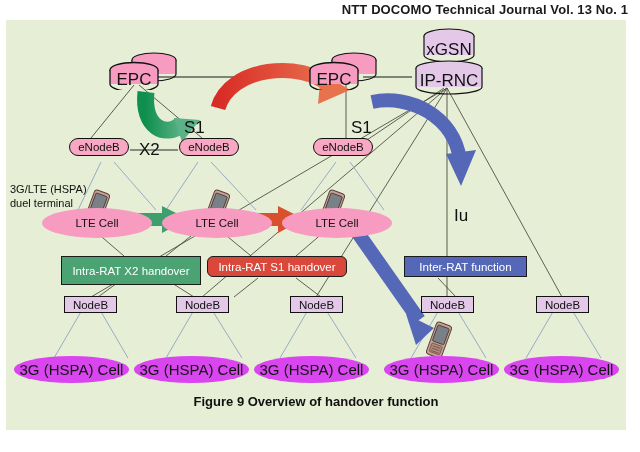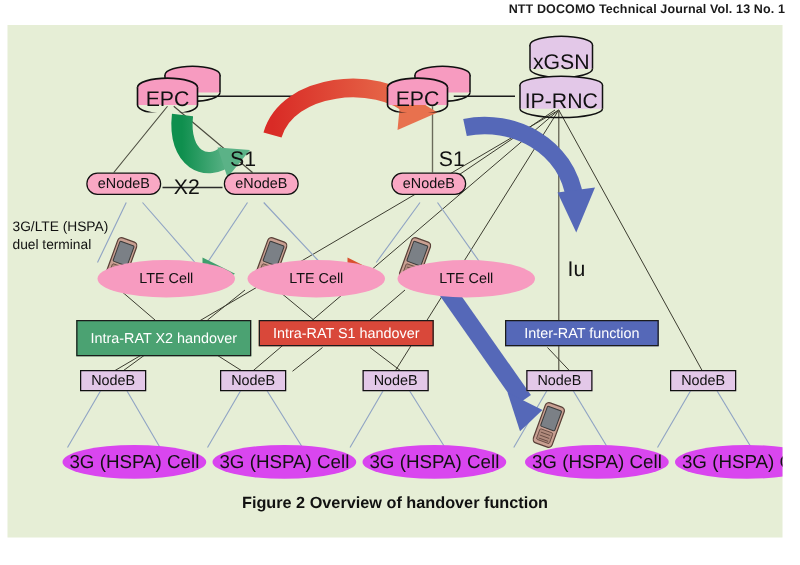--- a/index.html
+++ b/index.html
@@ -12,21 +12,21 @@
   }
   #page {
     position: relative;
     width: 640px; height: 452px;
     background: #ffffff;
   }
   
   #journal-header {
     position: absolute;
     top: 2px; right: 12px;
-    font-size: 10px;
+    font-size: 13px;
     font-weight: bold;
     color: #1a1a1a;
     letter-spacing: .1px;
     white-space: nowrap;
   }
   
   #figure-canvas {
     position: absolute;
     left: 6px; top: 20px;
     width: 620px; height: 410px;
@@ -62,21 +62,20 @@
   
   .cell {
     position: absolute;
     border-radius: 50%;
     display: flex;
     align-items: center;
     justify-content: center;
     font-size: 11.5px;
     color: #111;
     white-space: nowrap;
-    margin-left: 36px;
   }
   .lte-cell { background: #f79bc0; }
   .g3-cell  { background: #d946ef; font-size: 15px; }
   
   .chip {
     position: absolute;
     border: 1.4px solid #1b1b1b;
     display: flex;
     align-items: center;
     justify-content: center;
@@ -93,20 +92,21 @@
     font-size: 17px;
     color: #111;
     white-space: nowrap;
   }
   #terminal-legend {
     position: absolute;
     font-size: 11px;
     color: #111;
     line-height: 14px;
     text-align: left;
+    margin-top: 7px;
   }
   
   .phone { position: absolute; }
   
   #figure-caption {
     position: absolute;
     left: 0; right: 0;
     text-align: center;
     font-size: 13px;
     font-weight: bold;
@@ -361,21 +361,21 @@
     <div class="cell lte-cell" style="left:156px; top:188px; width:110px; height:30px;">
       <span>LTE Cell</span>
     </div>
     <div class="cell lte-cell" style="left:276px; top:188px; width:110px; height:30px;">
       <span>LTE Cell</span>
     </div>
 
     <div class="chip chip-green" style="left:55px; top:236px; width:140px; height:29px;">
       <span>Intra-RAT X2 handover</span>
     </div>
-    <div class="chip chip-red" style="left:201px; top:236px; width:140px; height:21px;">
+    <div class="chip chip-red" style="left:201px; top:236px; width:140px; height:21px;border-radius:6px;">
       <span>Intra-RAT S1 handover</span>
     </div>
     <div class="chip chip-blue" style="left:398px; top:236px; width:123px; height:21px;">
       <span>Inter-RAT function</span>
     </div>
 
     <div class="boxnode nodeb" style="left:58px; top:276px; width:53px; height:17px;">
       <span>NodeB</span>
     </div>
     <div class="boxnode nodeb" style="left:170px; top:276px; width:53px; height:17px;">
@@ -400,16 +400,16 @@
     <div class="cell g3-cell" style="left:248px; top:336px; width:115px; height:27px;">
       <span>3G (HSPA) Cell</span>
     </div>
     <div class="cell g3-cell" style="left:378px; top:336px; width:115px; height:27px;">
       <span>3G (HSPA) Cell</span>
     </div>
     <div class="cell g3-cell" style="left:498px; top:336px; width:115px; height:27px;">
       <span>3G (HSPA) Cell</span>
     </div>
 
-    <div id="figure-caption" style="top:374px;">Figure 2  Overview of handover function</div>
+    <div id="figure-caption" style="top:374px;">Figure 9  Overview of handover function</div>
 
   </div>
 </div>
 
 </body></html>

